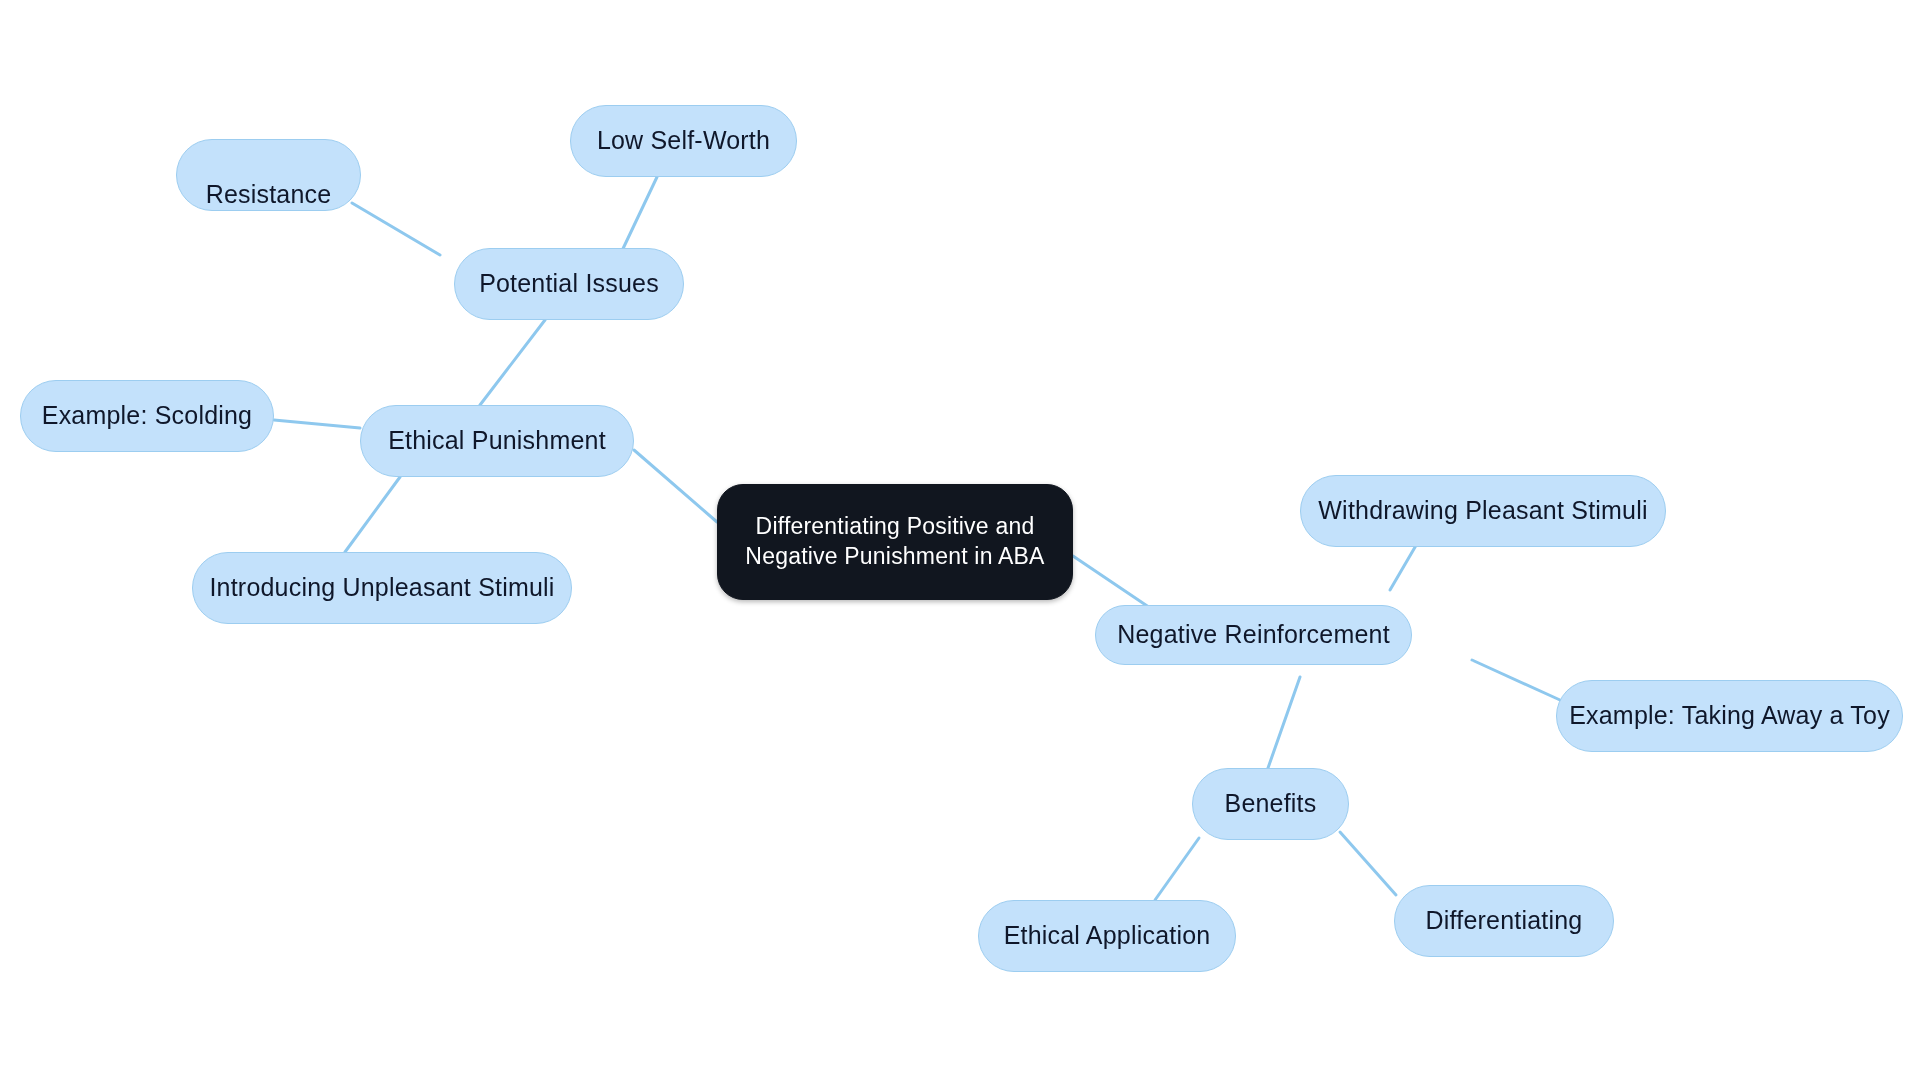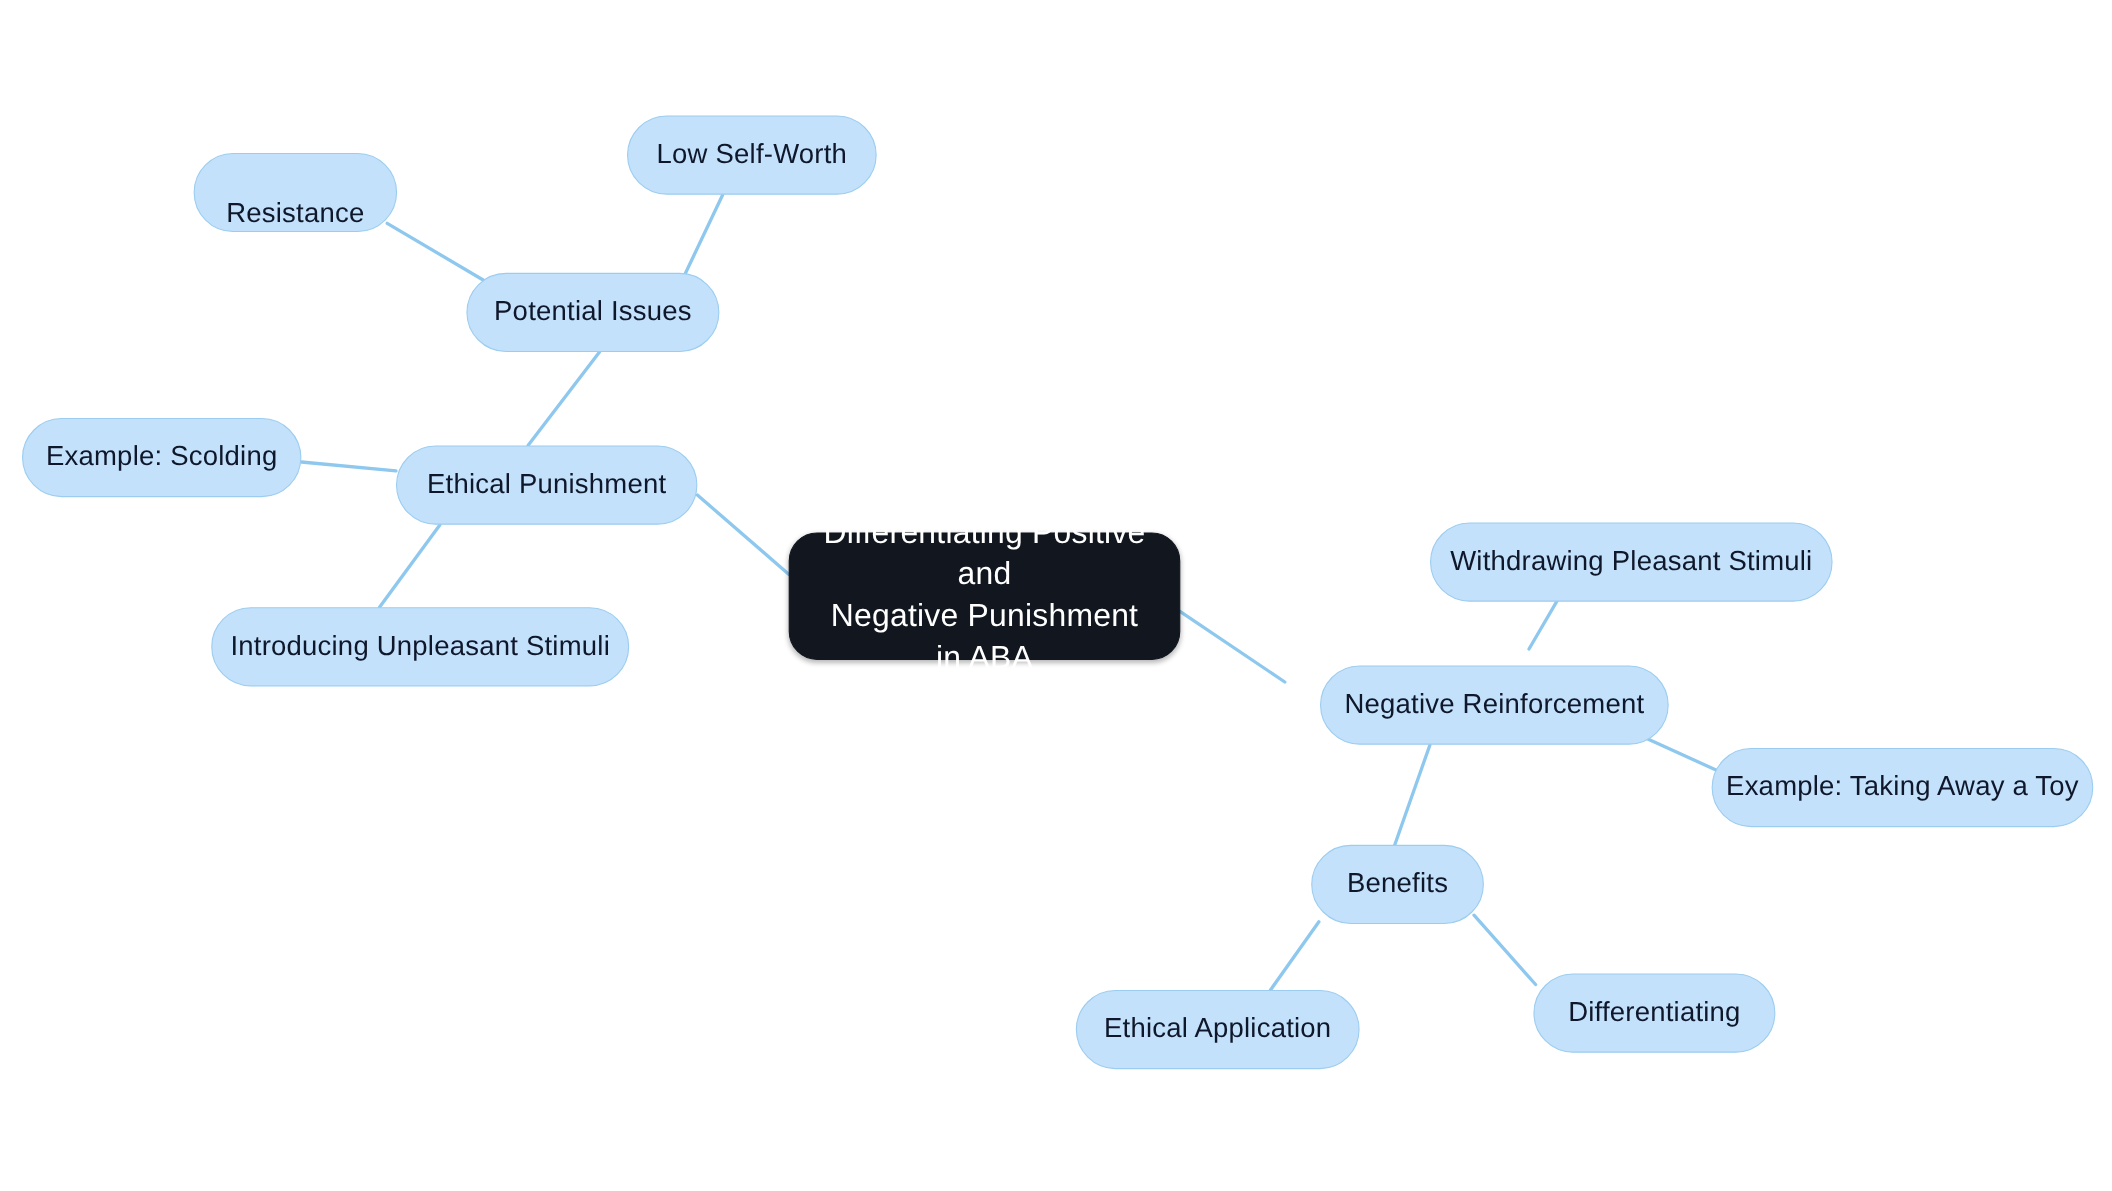--- a/index.html
+++ b/index.html
@@ -41,21 +41,21 @@
     letter-spacing: 0.2px;
     line-height: 1.25;
     padding: 0 22px;
     white-space: nowrap;
   }
   .node.root {
     background: #11161f;
     border: 1.6px solid #11161f;
     color: #ffffff;
     border-radius: 26px;
-    font-size: 29px;
+    font-size: 23px;
     line-height: 1.3;
     white-space: normal;
     box-shadow: 0 2px 5px rgba(0,0,0,0.28);
   }
 </style>
 </head>
 <body>
 
 <div id="canvas">
   <svg id="edges">
@@ -73,24 +73,24 @@
       <line x1="1340" y1="832" x2="1396" y2="895" stroke="#8ec8ee" stroke-width="3" stroke-linecap="round"></line>
     </svg>
   <div id="node-layer">
       <div class="node root" style="left: 717px; top: 484px; width: 356px; height: 116px;">
         <span style="white-space: pre-line;">Differentiating Positive and
 Negative Punishment in ABA</span>
       </div>
       <div class="node" style="left: 360px; top: 405px; width: 274px; height: 72px;">
         <span>Ethical Punishment</span>
       </div>
-      <div class="node" style="left: 1200px; top: 605px; width: 317px; height: 72px;">
+      <div class="node" style="left: 1095px; top: 605px; width: 317px; height: 60px;">
         <span>Negative Reinforcement</span>
       </div>
-      <div class="node" style="left: 424px; top: 248px; width: 230px; height: 72px;">
+      <div class="node" style="left: 454px; top: 248px; width: 230px; height: 72px;">
         <span>Potential Issues</span>
       </div>
       <div class="node" style="left: 176px; top: 139px; width: 185px; height: 72px; align-items: flex-end;">
         <span>Resistance</span>
       </div>
       <div class="node" style="left: 570px; top: 105px; width: 227px; height: 72px;">
         <span>Low Self-Worth</span>
       </div>
       <div class="node" style="left: 20px; top: 380px; width: 254px; height: 72px;">
         <span>Example: Scolding</span>

